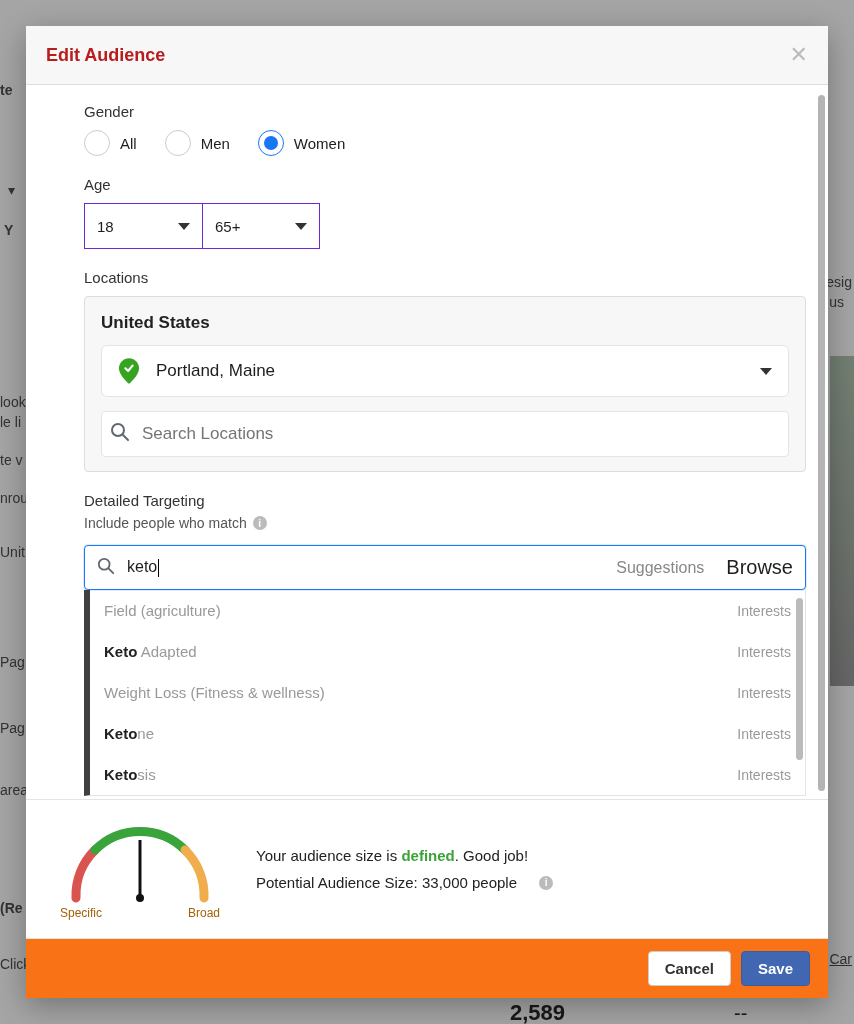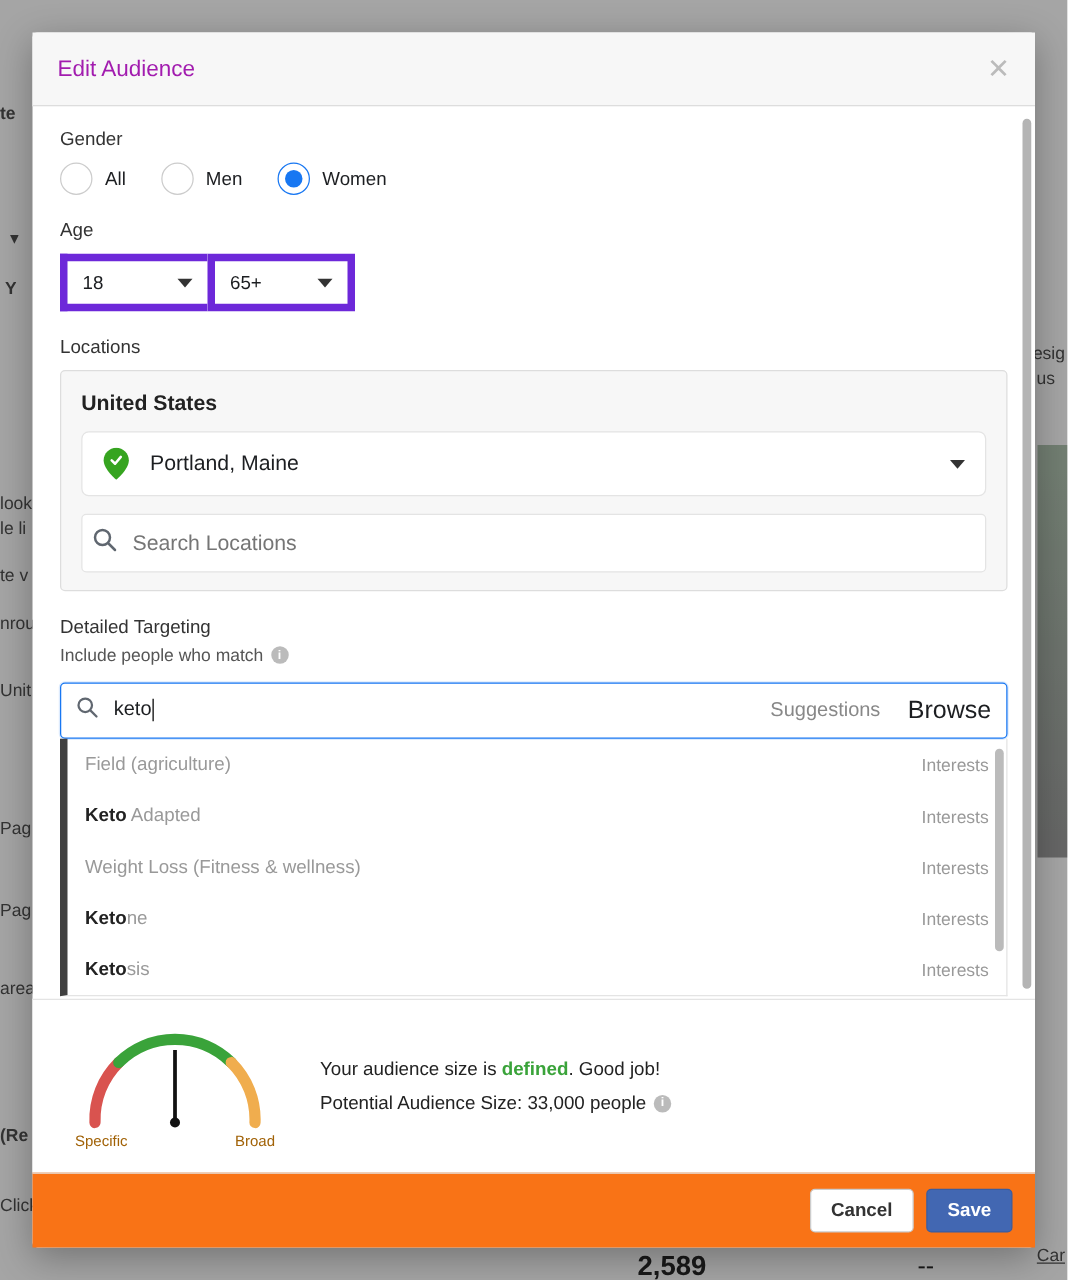--- a/index.html
+++ b/index.html
@@ -9,42 +9,42 @@
     .modal-overlay { position: absolute; inset: 0; background: rgba(0,0,0,0.25); }
     .modal {
       position: absolute; top: 26px; left: 26px; right: 26px; bottom: 26px;
       background: #fff; border-radius: 4px; box-shadow: 0 8px 30px rgba(0,0,0,.3);
       display: flex; flex-direction: column;
     }
     .modal-header {
       padding: 16px 20px; border-bottom: 1px solid #ddd; display: flex; align-items: center;
       background: #f7f7f7;
     }
-    .modal-title { font-size: 18px; font-weight: 400; color: #a21caf; flex: 1; }
+    .modal-title { font-size: 18px; font-weight: 700; color: #b91c1c; flex: 1; }
     .close-btn { color: #bbb; font-size: 22px; cursor: pointer; background: none; border: none; }
-    .modal-body { flex: 1; overflow-y: auto; padding: 18px 22px 0 22px; position: relative; }
+    .modal-body { flex: 1; overflow-y: auto; padding: 18px 22px 0 22px; position: relative; margin-left: 36px; }
     .scrollbar-fake { position: absolute; right: 3px; top: 10px; width: 7px; height: 696px; background: #b4b4b4; border-radius: 4px; }
 
     .field-label { font-size: 15px; color: #333; margin-bottom: 10px; }
     .section { margin-bottom: 20px; }
 
     .radio-row { display: flex; align-items: flex-end; gap: 28px; }
     .radio-opt { display: flex; align-items: center; gap: 10px; cursor: pointer; }
     .radio-circle {
       width: 26px; height: 26px; border: 1.5px solid #ccc; border-radius: 50%; display: flex;
       align-items: center; justify-content: center;
     }
     .radio-opt.selected .radio-circle { border-color: #1877f2; }
     .radio-dot { width: 14px; height: 14px; border-radius: 50%; background: #1877f2; }
     .radio-label { font-size: 15px; color: #1c1e21; }
 
     .age-row { display: flex; }
     .age-select {
       display: flex; align-items: center; justify-content: space-between; padding: 6px 12px;
-      border: 6px solid #6d28d9; width: 118px; height: 46px; font-size: 15px; color: #1c1e21;
+      border: 1px solid #6d28d9; width: 118px; height: 46px; font-size: 15px; color: #1c1e21;
       background: #fff; cursor: pointer;
     }
     .age-select:first-child { border-right: none; }
     .caret-down {
       width: 0; height: 0; border-left: 6px solid transparent; border-right: 6px solid transparent;
       border-top: 7px solid #333;
     }
 
     .locations-box {
       background: #f7f7f7; border: 1px solid #ddd; border-radius: 4px; padding: 16px 16px 14px 16px;
@@ -100,21 +100,21 @@
     .modal-footer-top {
       border-top: 1px solid #e4e4e4; background: #fff; padding: 18px 24px;
       display: flex; align-items: center; gap: 26px;
     }
     .gauge-wrap { display: flex; flex-direction: column; align-items: center; width: 180px; }
     .gauge-svg { width: 160px; height: 90px; }
     .gauge-labels { display: flex; justify-content: space-between; width: 160px; margin-top: -2px; font-size: 12px; color: #a16207; }
     .audience-text { flex: 1; }
     .aud-line1 { font-size: 15px; color: #222; margin-bottom: 10px; }
     .defined { color: #3aa33a; font-weight: 700; }
-    .aud-line2 { font-size: 15px; color: #222; display: flex; align-items: center; gap: 6px; }
+    .aud-line2 { font-size: 15px; color: #222; display: flex; align-items: center; gap: 22px; }
 
     .modal-actions {
       border-top: 1px solid #e4e4e4; background: #f97316; padding: 12px 18px;
       display: flex; justify-content: flex-end; gap: 10px;
     }
     .btn { padding: 8px 16px; font-size: 15px; border-radius: 4px; cursor: pointer; font-weight: 600; }
     .btn-cancel { background: #fff; border: 1px solid #ccc; color: #333; }
     .btn-save { background: #4267b2; border: 1px solid #3b5ca0; color: #fff; }
 
     .cursor { display: inline-block; width: 1px; height: 18px; background: #000; vertical-align: middle; margin-left: 1px; }
@@ -133,21 +133,21 @@
   <div class="bg-fragment" style="top:544px;left:0;">Unit</div>
   <div class="bg-fragment" style="top:654px;left:0;">Pag</div>
   <div class="bg-fragment" style="top:720px;left:0;">Pag</div>
   <div class="bg-fragment" style="top:782px;left:0;">area</div>
   <div class="bg-fragment" style="top:900px;left:0;font-weight:700;">(Re</div>
   <div class="bg-fragment" style="top:956px;left:0;">Click</div>
   <div class="bg-fragment" style="top:1000px;left:510px;font-size:22px;font-weight:700;color:#222;">2,589</div>
   <div class="bg-fragment" style="top:1002px;left:734px;font-size:20px;color:#222;">--</div>
   <div class="bg-fragment" style="top:274px;right:2px;">esig</div>
   <div class="bg-fragment" style="top:294px;right:10px;">us</div>
-  <div class="bg-fragment" style="top:996px;right:2px;text-decoration:underline;">Car</div>
+  <div class="bg-fragment" style="top:951px;right:2px;text-decoration:underline;">Car</div>
   <div style="position:absolute;top:356px;right:0;width:24px;height:330px;background:linear-gradient(#9a9,#888);"></div>
 </div>
 
 <div class="modal-overlay"></div>
 
 <div class="modal">
   <div class="modal-header">
     <div class="modal-title">Edit Audience</div>
     <button class="close-btn">✕</button>
   </div>

